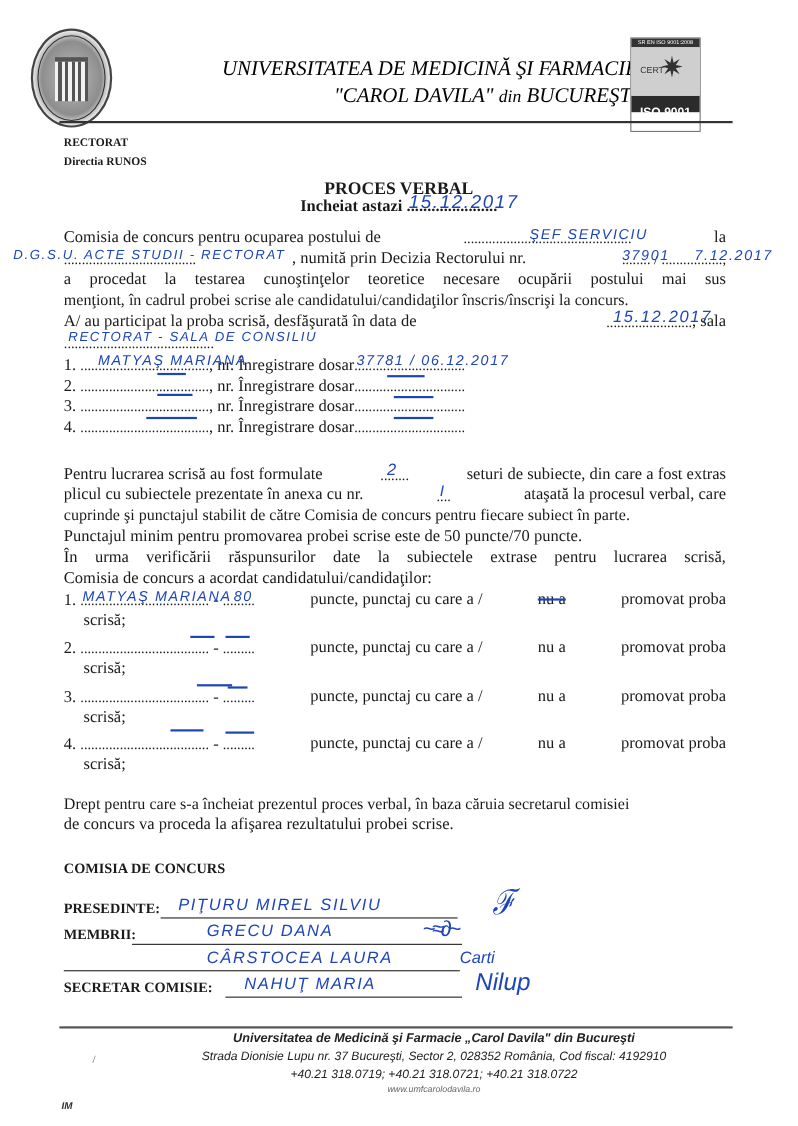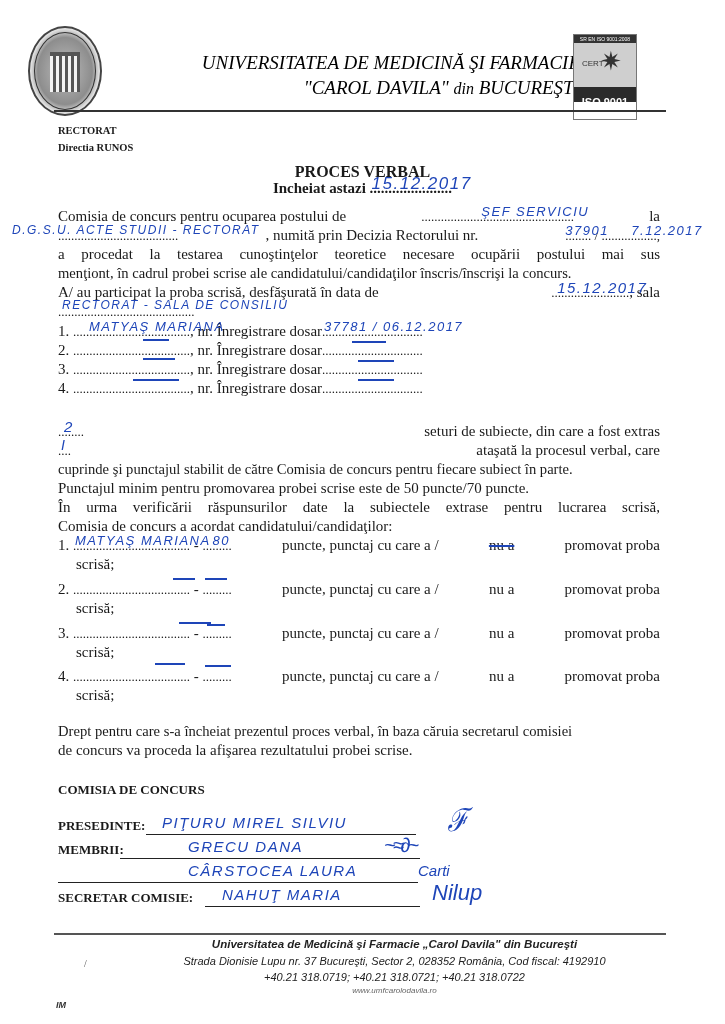--- a/index.html
+++ b/index.html
@@ -167,28 +167,30 @@
   <span class="fill">
     <span class="dots" style="font-size:13px">....................................</span>
     <span class="hwv" style="left:60px; bottom:10px"><span class="dash" style="width:46px"></span></span>
   </span><span>, nr. Înregistrare dosar</span><span class="fill">
     <span class="dots" style="font-size:13px">...............................</span>
     <span class="hwv" style="left:36px; bottom:10px"><span class="dash" style="width:36px"></span></span>
   </span>
 </div>
 
 <div class="abs line" style="top:422px; display:flex; justify-content:space-between;">
+  <span>Pentru lucrarea scrisă au fost formulate</span>
   <span class="fill">
     <span class="dots" style="font-size:13px">........</span>
     <span class="hwv hw" style="left:6px; font-size:15px">2</span>
   </span>
   <span>seturi de subiecte, din care a fost extras</span>
 </div>
 
 <div class="abs line" style="top:441px; display:flex; justify-content:space-between;">
+  <span>plicul cu subiectele prezentate în anexa cu nr.</span>
   <span class="fill">
     <span class="dots" style="font-size:13px">....</span>
     <span class="hwv hw" style="left:3px; font-size:14px">I</span>
   </span>
   <span>ataşată la procesul verbal, care</span>
 </div>
 
 <div class="abs line" style="top:460px; font-size:14.6px">cuprinde şi punctajul stabilit de către Comisia de concurs pentru fiecare subiect în parte.</div>
 <div class="abs line" style="top:479px">Punctajul minim pentru promovarea probei scrise este de 50 puncte/70 puncte.</div>
 

